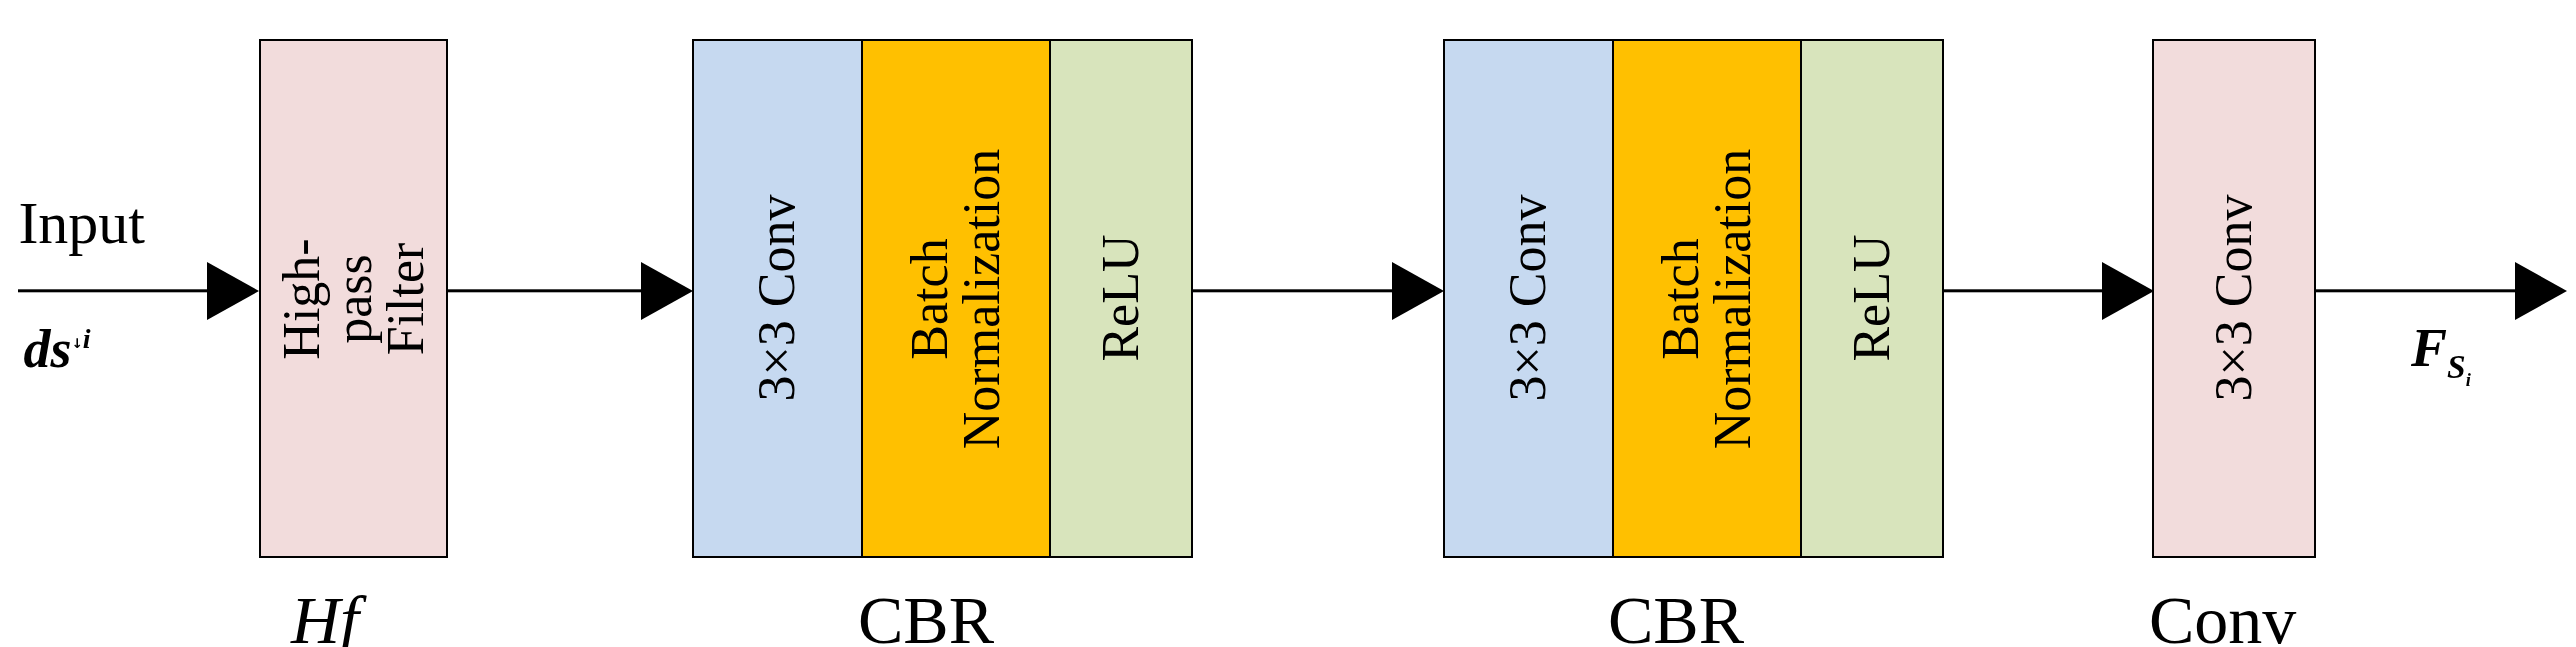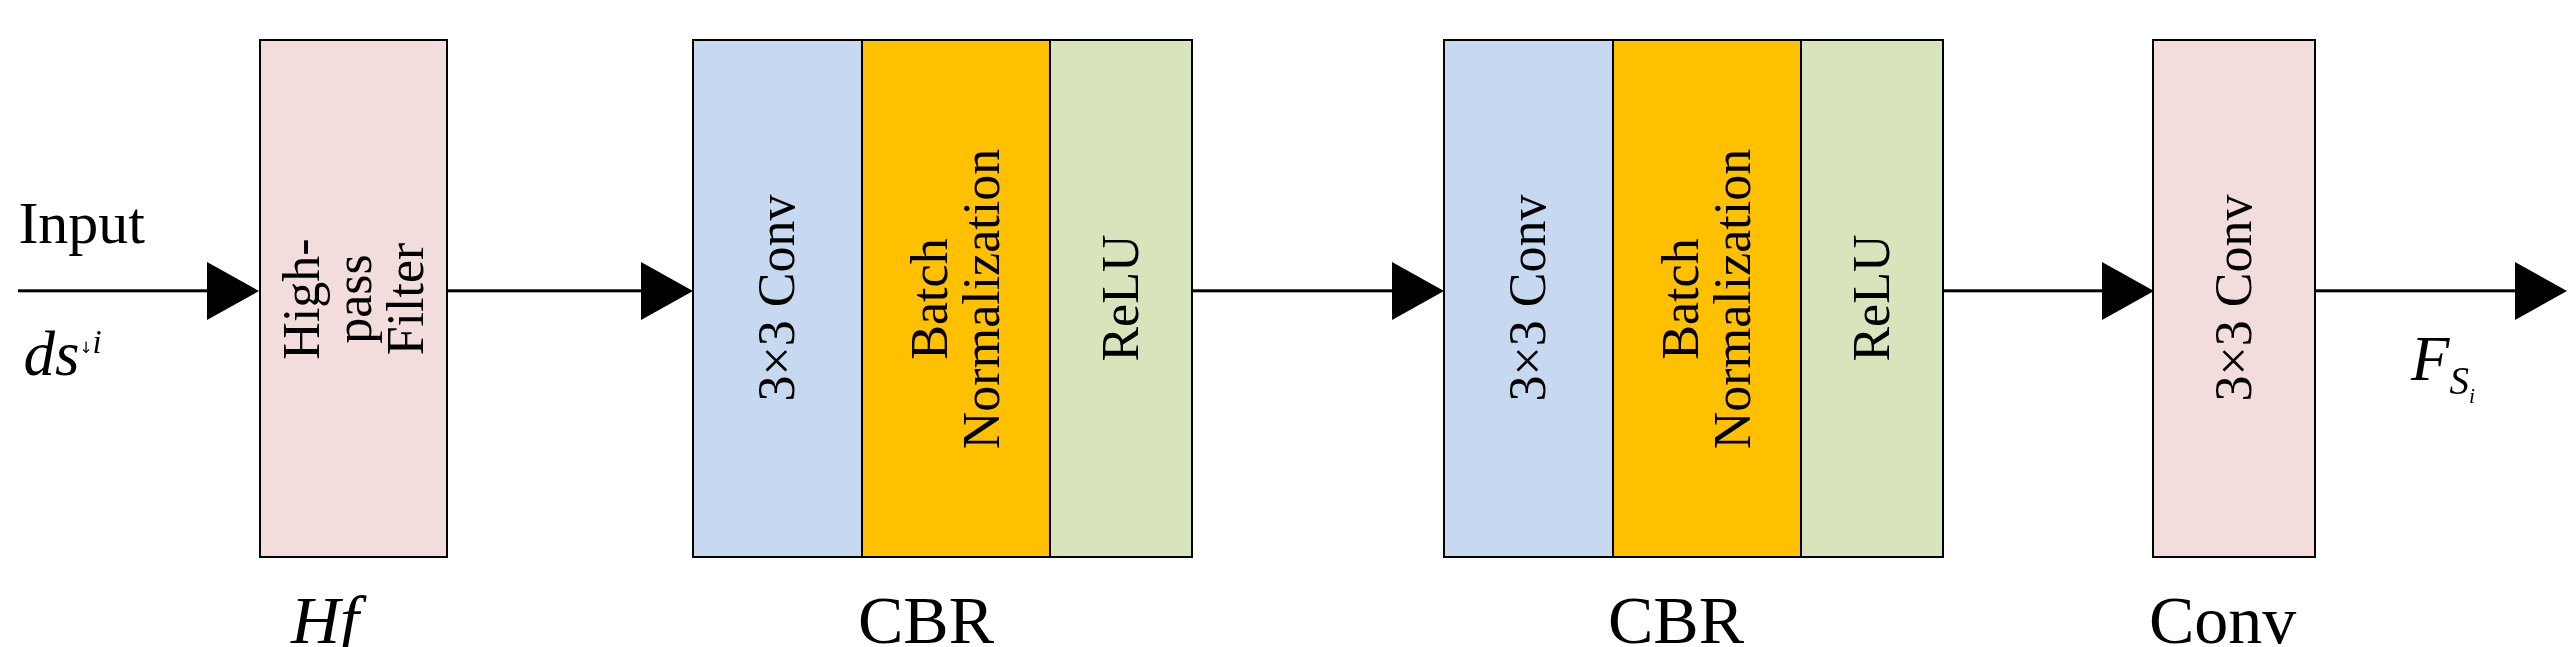--- a/index.html
+++ b/index.html
@@ -83,21 +83,22 @@
     position: absolute;
     white-space: nowrap;
     font-family: "Liberation Serif", "DejaVu Serif", serif;
     color: #000000;
   }
   .lbl-upright { font-size: 60px; }
   .lbl-caption { font-size: 68px; }
   .math {
     font-family: "Liberation Serif", "DejaVu Serif", serif;
     font-style: italic;
-    font-size: 63px;
+    font-size: 54px;
+    font-weight: bold;
   }
   .math .sup {
     font-size: 0.52em;
     vertical-align: super;
     font-style: italic;
   }
   .math .sub1 {
     font-size: 0.62em;
     vertical-align: sub;
     font-style: italic;
@@ -181,16 +182,16 @@
     </div>
   </div>
   <div class="lbl lbl-caption" style="left:2149px; top:557px;">Conv</div>
 
   <div class="arrow" style="left:2316px; top:267px; width:250px;">
     <div class="shaft" style="width:199px;"></div>
     <div class="head" style="left:199px;"></div>
   </div>
 
 
-  <div class="lbl math" style="left:2411px; top:299px;"><span>F</span><span class="sub1"><span>S</span><span class="sub2">i</span></span></div>
+  <div class="lbl math" style="left:2411px; top:293px;"><span>F</span><span class="sub1"><span>S</span><span class="sub2">i</span></span></div>
 
 </div>
 
 
 </body></html>

